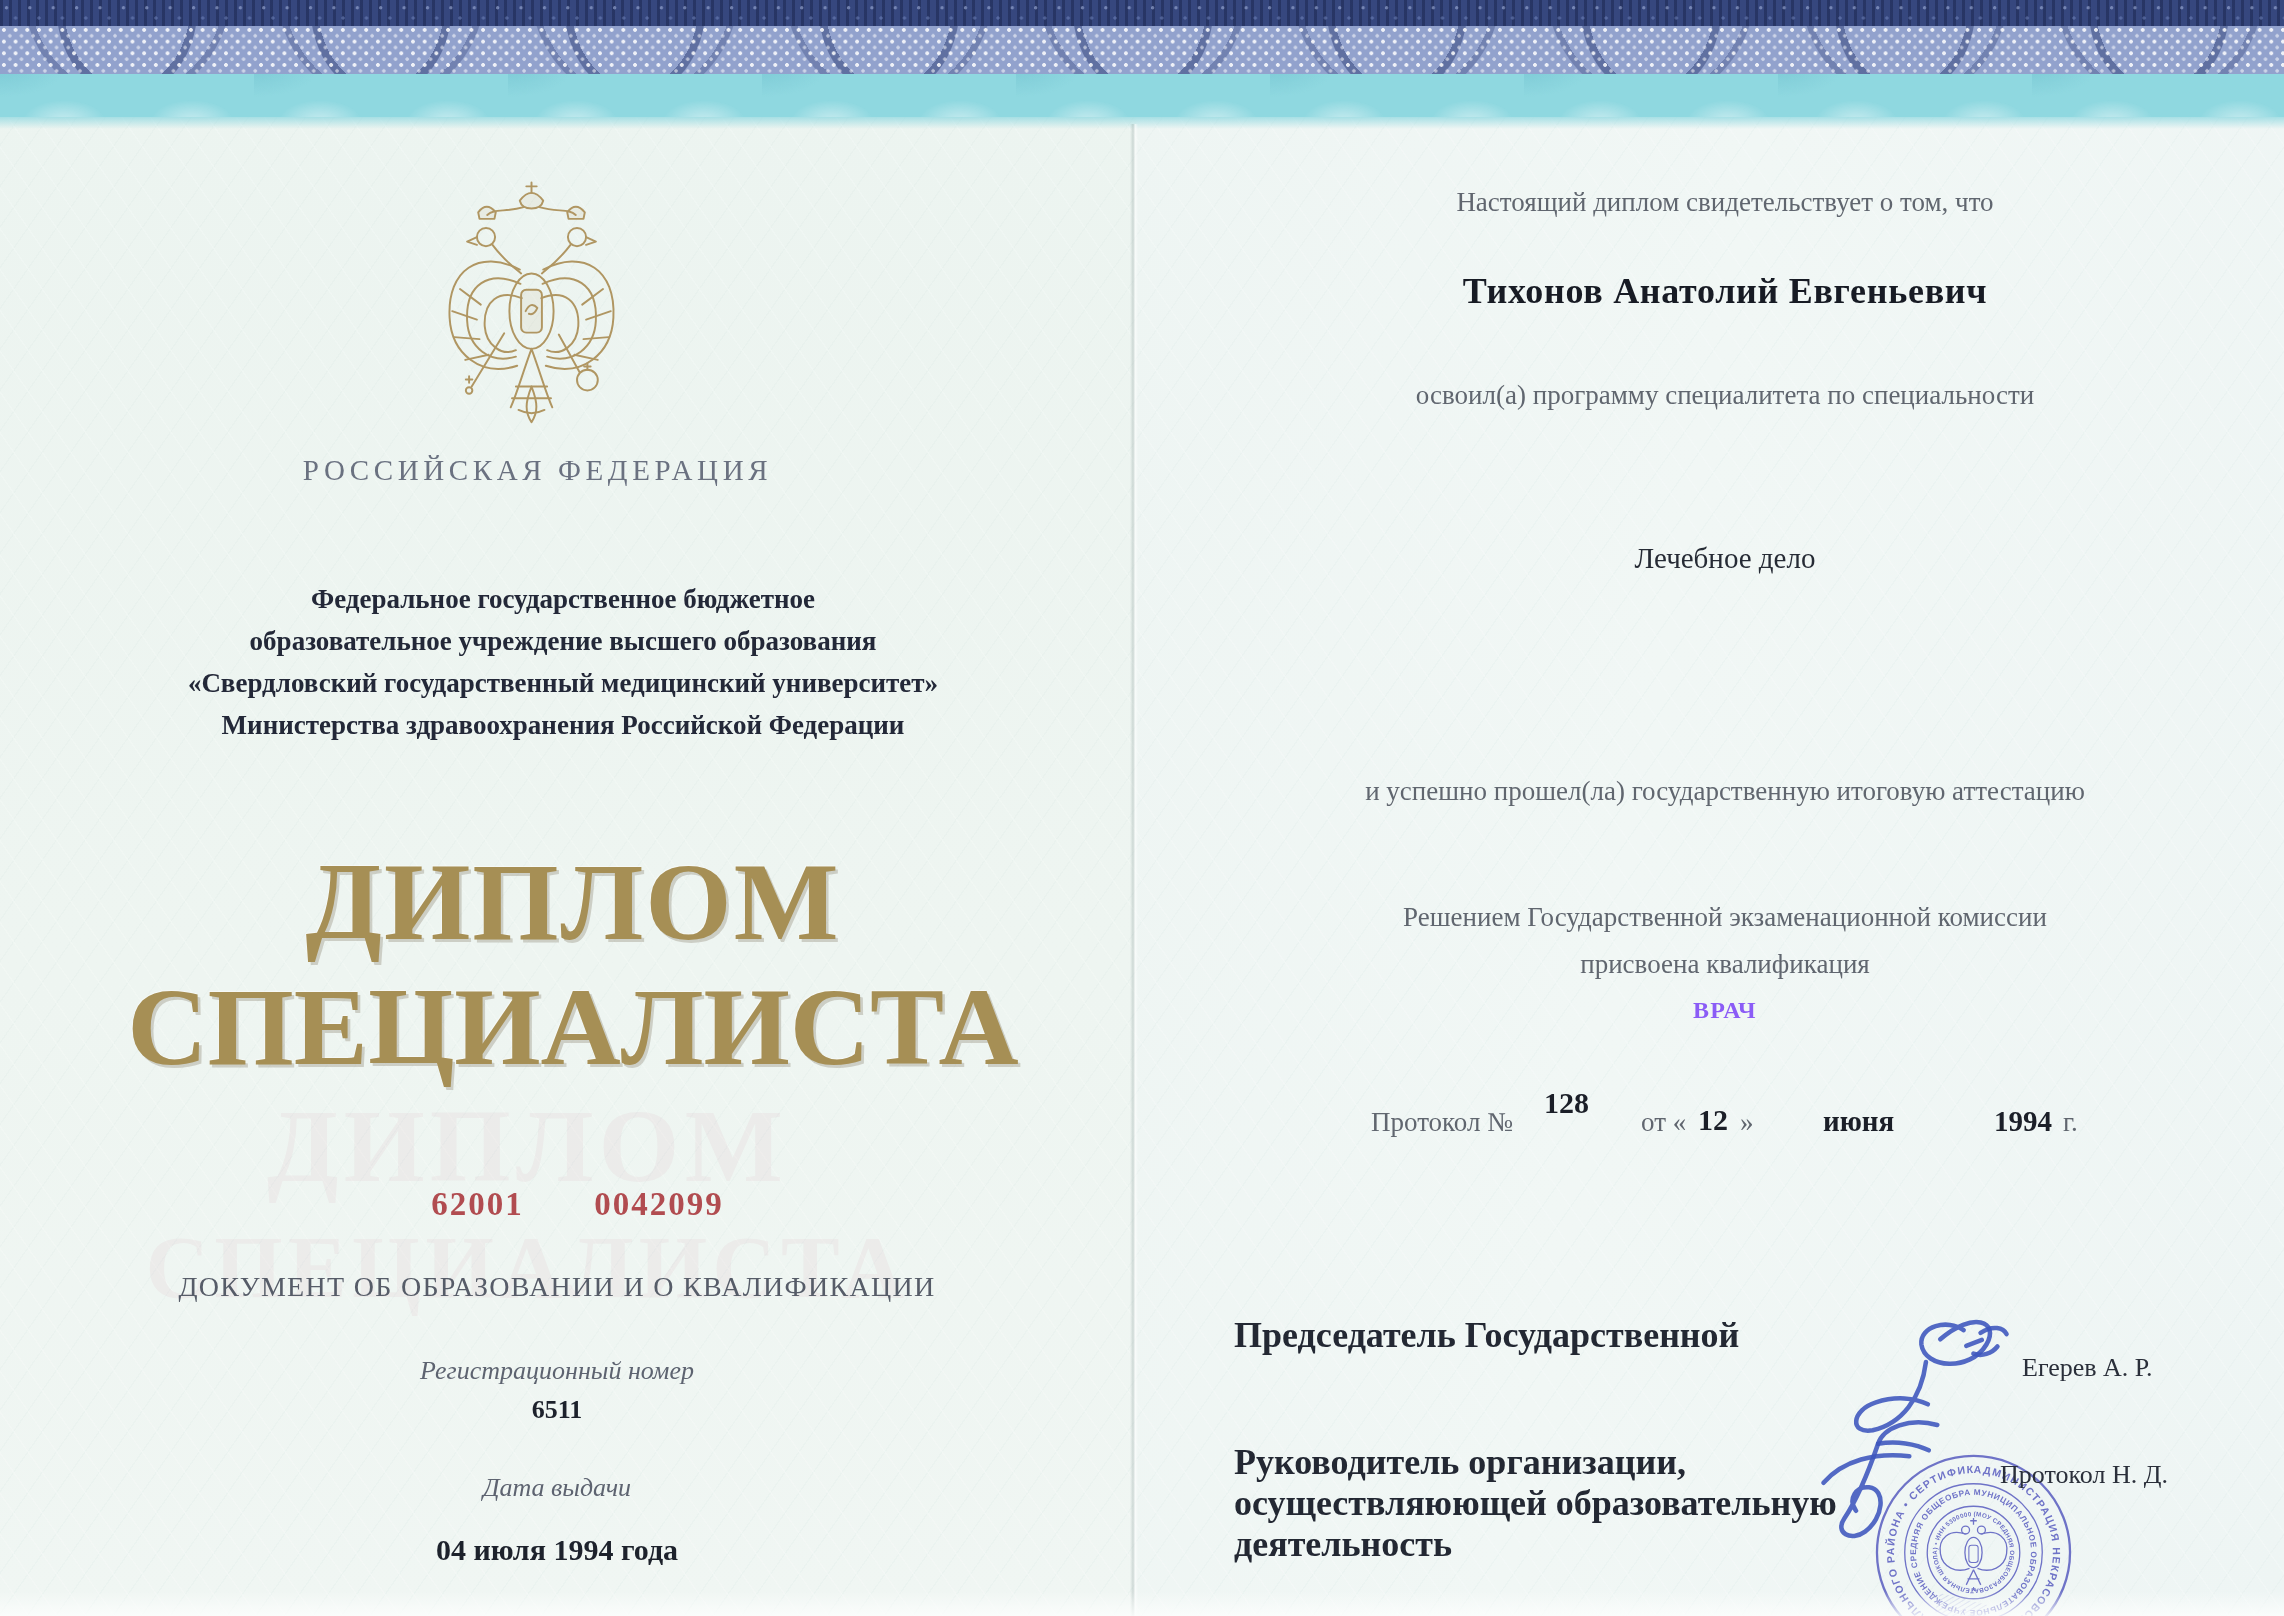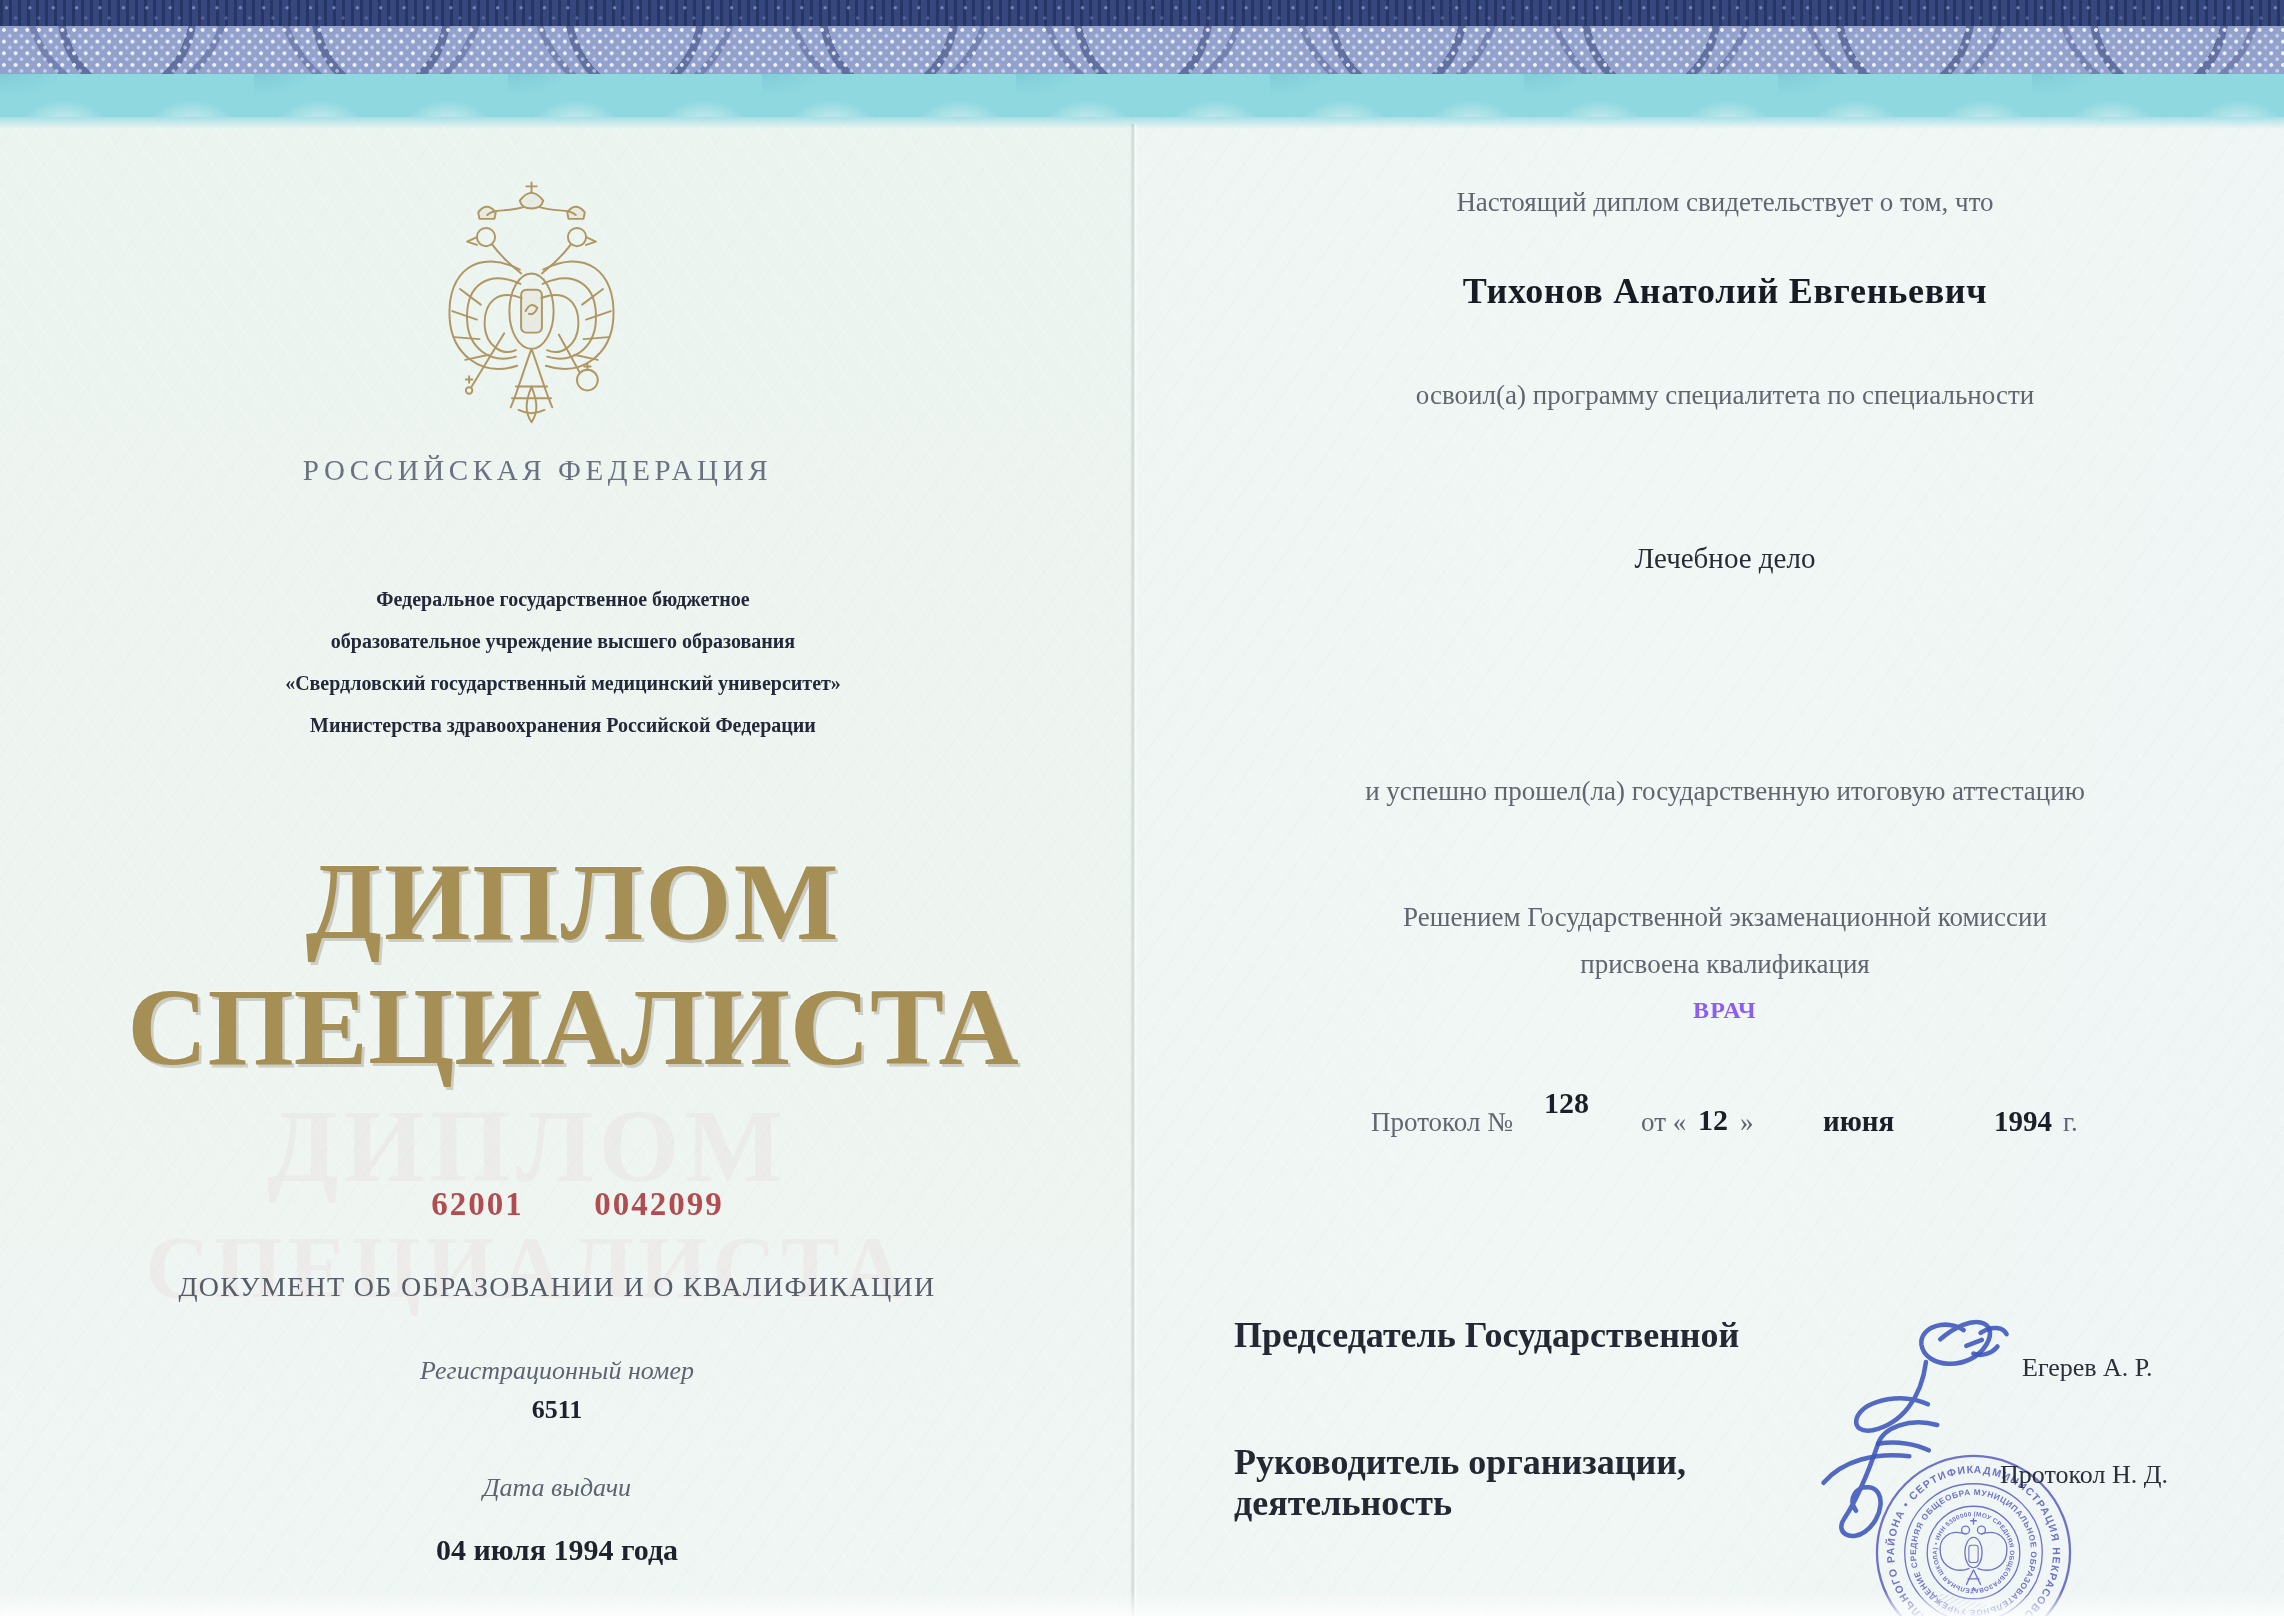--- a/index.html
+++ b/index.html
@@ -40,21 +40,21 @@
       radial-gradient(ellipse 59px 30px at 50% 110%, rgba(255,255,255,.5), rgba(0,0,0,0) 70%),
       radial-gradient(ellipse 91px 39px at 0% -10%, rgba(122,200,212,.8), rgba(0,0,0,0) 70%);
     background-size:128px 43px,254px 43px;}
   .band-fade{left:0;top:117px;width:2284px;height:11.7px;
     background:linear-gradient(180deg, rgba(143,216,224,.75), rgba(238,245,242,0));}
   
   .fold{left:1130px;top:124px;width:7.8px;height:1493px;
     background:linear-gradient(90deg, rgba(0,0,0,0), rgba(118,140,138,.28) 38%, rgba(255,255,255,.6) 66%, rgba(0,0,0,0));}
   
   .t-country{font-size:29px;letter-spacing:4.6px;color:#6a7180;}
-  .t-inst{font-size:20px;font-weight:bold;color:#232838;line-height:42px;}
+  .t-inst{font-size:27px;font-weight:bold;color:#232838;line-height:42px;}
   .t-title{font-size:111px;font-weight:bold;line-height:1;color:#a68f55;letter-spacing:2px;
     text-shadow:2.6px 2.6px 0 rgba(125,115,95,.30), -0.7px -0.7px 0 rgba(255,255,255,.45);}
   .t-ghost{font-weight:bold;color:rgba(196,120,140,.07);letter-spacing:5.2px;line-height:1;}
   .t-serial{font-size:33px;font-weight:bold;color:#b14c50;letter-spacing:2px;}
   .t-docstmt{font-size:28px;color:#565c68;letter-spacing:1.3px;}
   .t-lab{font-size:26px;font-style:italic;color:#5d6370;}
   .t-val{font-size:26px;font-weight:bold;color:#1d222c;}
   .t-date{font-size:30px;font-weight:bold;color:#1d222c;}
   .t-gray{font-size:27px;color:#60666f;}
   .t-name{font-size:36px;font-weight:bold;color:#171b24;letter-spacing:0.7px;}
@@ -177,20 +177,21 @@
   <path d="M200 62 C 250 18, 292 34, 271 70 C 246 112, 176 107, 171 70 C 168 42, 211 30, 236 48"></path>
   <path d="M262 52 C 281 40, 297 44, 302 54"></path>
   <path d="M178 97 C 171 152, 141 192, 96 202 C 60 208, 63 171, 101 159 C 131 149, 161 152, 181 162"></path>
   <path d="M240 72 l 24 -9 M 251 84 c 13 5 28 0 37 -11"></path>
 </svg>
 
 <div class="abs t-signame" style="left:2022px;top:1353px;width:208px;">Егерев А. Р.</div>
 
 <div class="abs t-role" style="left:1234px;top:1442px;width:651px;">
   <div>Руководитель организации,</div>
+  <div>осуществляюющей образовательную</div>
   <div>деятельность</div>
 </div>
 
 <svg class="abs stamp" style="left:1873px;top:1452px;" width="201" height="201" viewBox="0 0 304 304">
   <defs>
     <pattern id="hatchp" width="6" height="6" patternUnits="userSpaceOnUse" patternTransform="rotate(45)">
       <line x1="0" y1="0" x2="0" y2="6" stroke="#6468c4" stroke-width="1.6"></line>
     </pattern>
     <path id="ringA" d="M152,32 a120,120 0 1,1 -0.01,0"></path>
     <path id="ringB" d="M152,65 a87,87 0 1,1 -0.01,0"></path>

